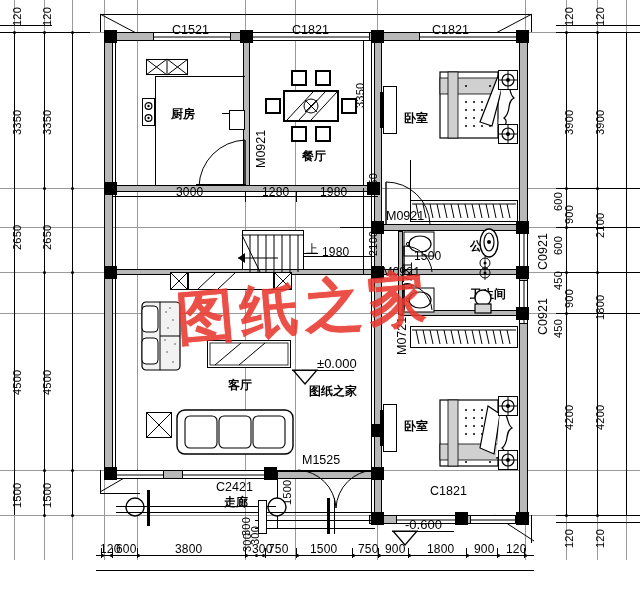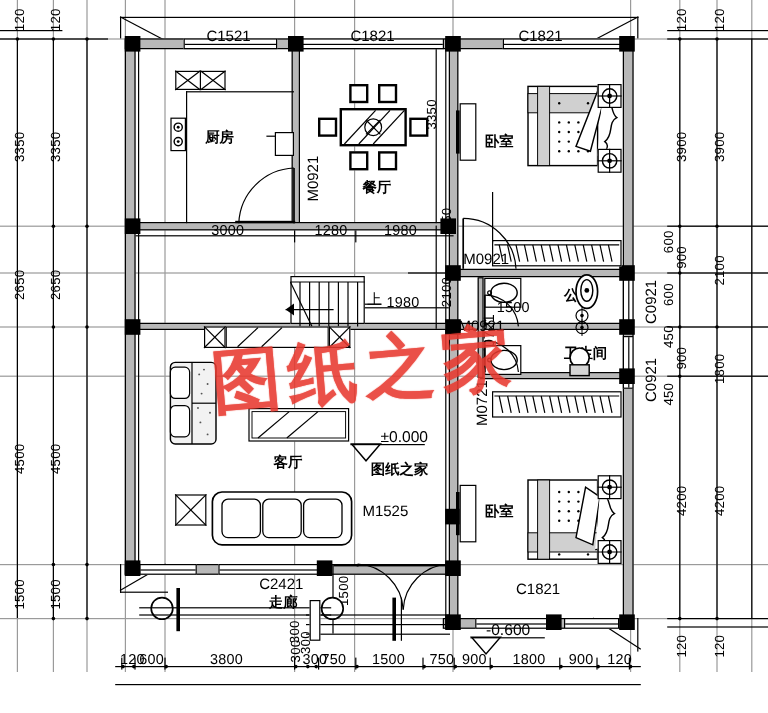--- a/index.html
+++ b/index.html
@@ -405,21 +405,21 @@
   </svg>
 
   <span class="txt room" style="left:228px; top:379px;">客厅</span>
 
   <svg style="left:292px; top:369px; width:26px; height:16px;" viewBox="0 0 26 16">
     <path d="M1,1 L25,1 L13,15 Z" fill="none" stroke="#000" stroke-width="1.2"></path>
   </svg>
   <div class="ln" style="left:292px; top:370px; width:62px; height:1px;"></div>
   <span class="txt elev" style="left:317px; top:357px;">±0.000</span>
   <span class="txt room" style="left:309px; top:385px;">图纸之家</span>
-  <span class="txt code" style="left:302px; top:420px;">M1525</span>
+  <span class="txt code" style="left:302px; top:454px;">M1525</span>
 
   <svg style="left:296px; top:470px; width:80px; height:46px;" viewBox="0 0 80 46">
     <path d="M2,0 A40,40 0 0,1 40,38" fill="none" stroke="#000" stroke-width="1"></path>
     <path d="M78,0 A40,40 0 0,0 40,38" fill="none" stroke="#000" stroke-width="1"></path>
     <line x1="2" y1="0" x2="2" y2="2" stroke="#000" stroke-width="1.6"></line>
     <line x1="78" y1="0" x2="78" y2="2" stroke="#000" stroke-width="1.6"></line>
   </svg>
   <div class="ln" style="left:278px; top:470px; width:100px; height:2px;"></div>
 
   <span class="txt code" style="left:172px; top:24px;">C1521</span>

